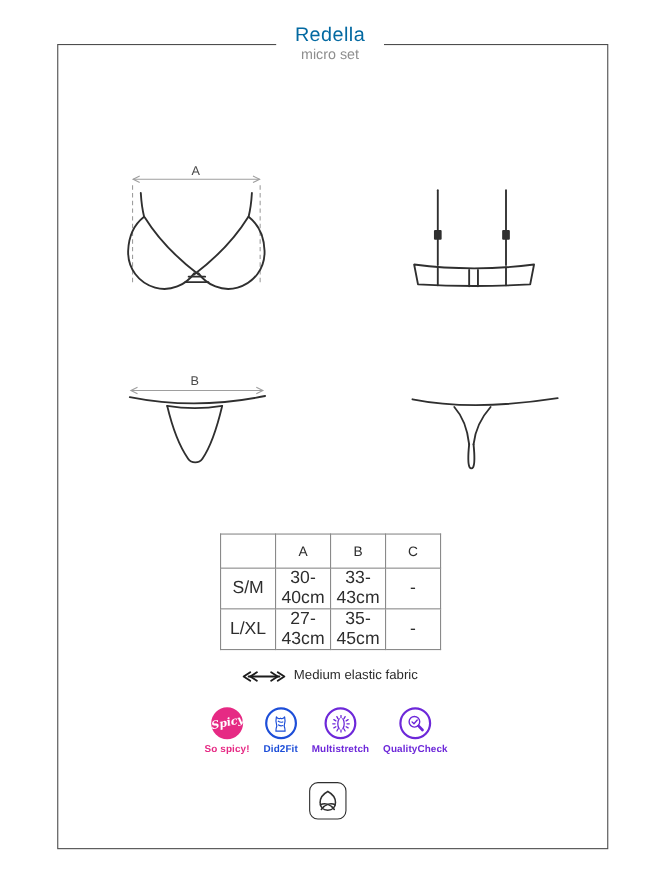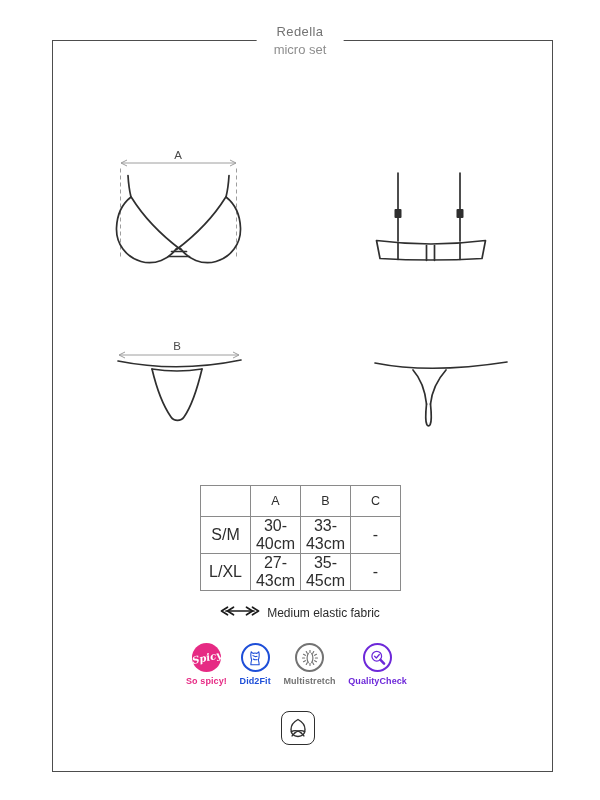--- a/index.html
+++ b/index.html
@@ -4,36 +4,36 @@
 <style>
   * { margin:0; padding:0; box-sizing:border-box; }
   html,body { background:#fff; }
   body { font-family:"Liberation Sans", sans-serif; }
   .page { position:relative; width:600px; height:800px; background:#fff; overflow:hidden; }
 
   .frame { position:absolute; left:52px; top:40px; width:501px; height:732px; border:1px solid #4d4d4d; }
 
   .title-block { position:absolute; left:50%; top:20px; transform:translateX(-50%);
     background:#fff; padding:0 17px; text-align:center; z-index:2; }
-  .title { font-size:13px; line-height:23px; font-weight:500; color:#737373; letter-spacing:.4px; }
+  .title { font-size:18px; line-height:23px; font-weight:500; color:#0369a1; letter-spacing:.4px; }
   .subtitle { font-size:13px; line-height:11px; color:#8e8e8e; margin-top:1px; }
 
   .diagram-canvas { position:absolute; left:0; top:0; z-index:1; }
   .garment { stroke:#2f2f2f; stroke-width:1.7; fill:none; stroke-linecap:round; stroke-linejoin:round; }
   .dim { stroke:#9e9e9e; stroke-width:1; fill:none; }
   .dim-dash { stroke:#9e9e9e; stroke-width:1; fill:none; stroke-dasharray:4 3; }
   .dim-label { font-family:"Liberation Sans", sans-serif; font-size:11.5px; fill:#4a4a4a; }
 
   .size-table { position:absolute; left:200px; top:485px; border-collapse:collapse; z-index:2; }
   .size-table td, .size-table th { width:50px; height:30px; border:1px solid #8a8a8a;
     text-align:center; vertical-align:middle; font-size:16px; font-weight:400; color:#2e2e2e; padding:0; }
   .size-table th { height:31px; font-size:12.5px; }
 
   .fabric-note { position:absolute; left:0; right:0; top:606px; display:flex;
-    justify-content:center; align-items:flex-start; gap:7px; z-index:2; }
+    justify-content:center; align-items:flex-end; gap:7px; z-index:2; }
   .fabric-note .txt { font-size:12px; color:#2b2b2b; }
   .stretch-arrow { stroke:#1c1c1c; stroke-width:1.7; fill:none; stroke-linecap:round; stroke-linejoin:round; }
 
   .badges { position:absolute; left:186px; top:643px; width:221px; display:flex;
     justify-content:space-between; align-items:flex-start; z-index:2; }
   .badge { display:flex; flex-direction:column; align-items:center; }
   .badge-circle { width:29px; height:29px; border-radius:50%; border:2px solid currentColor;
     display:flex; align-items:center; justify-content:center; }
   .badge-circle.filled { border:none; background:currentColor; }
   .badge-circle svg { display:block; }
@@ -152,21 +152,21 @@
       <div class="badge-circle">
         <svg width="20" height="20" viewBox="0 0 24 24" fill="none" stroke="currentColor" stroke-width="1.3" stroke-linecap="round" stroke-linejoin="round">
           <path d="M7.5,4.5 C9,6.6 10.5,6.9 12,5.9 C13.5,6.9 15,6.6 16.5,4.5 C17.6,8.5 17,11.5 16,14.5 C16.8,16.5 17,18.6 17,20 L7,20 C7,18.6 7.2,16.5 8,14.5 C7,11.5 6.4,8.5 7.5,4.5 Z"></path>
           <path d="M9.6,9.2 C11.2,10.3 12.9,10.6 14.5,10"></path>
           <path d="M9.9,13.2 C11.3,14.2 13,14.4 14.5,13.9"></path>
         </svg>
       </div>
       <div class="badge-label">Did2Fit</div>
     </div>
 
-    <div class="badge" style="color: #737373;">
+    <div class="badge" style="color: #6d28d9;">
       <div class="badge-circle">
         <svg width="20" height="20" viewBox="0 0 24 24" fill="none" stroke="currentColor" stroke-width="1.4" stroke-linecap="round">
           <path d="M10,6.5 C8,9.5 8,14.5 10,17.5"></path>
           <path d="M14,6.5 C16,9.5 16,14.5 14,17.5"></path>
           <line x1="18.5" y1="12" x2="21" y2="12"></line>
           <line x1="17.6" y1="8.8" x2="19.8" y2="7.5"></line>
           <line x1="15.3" y1="6.4" x2="16.5" y2="4.2"></line>
           <line x1="12" y1="5.3" x2="12" y2="3"></line>
           <line x1="8.7" y1="6.4" x2="7.5" y2="4.2"></line>
           <line x1="6.4" y1="8.8" x2="4.2" y2="7.5"></line>

